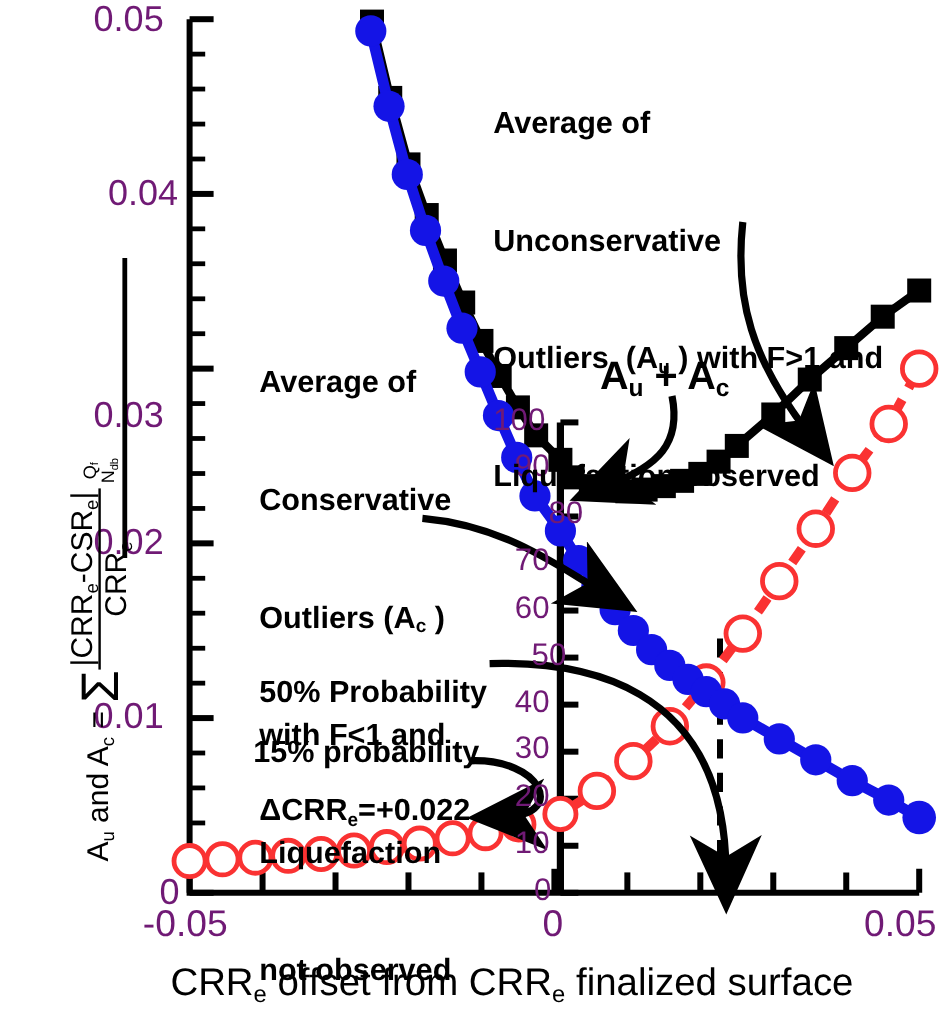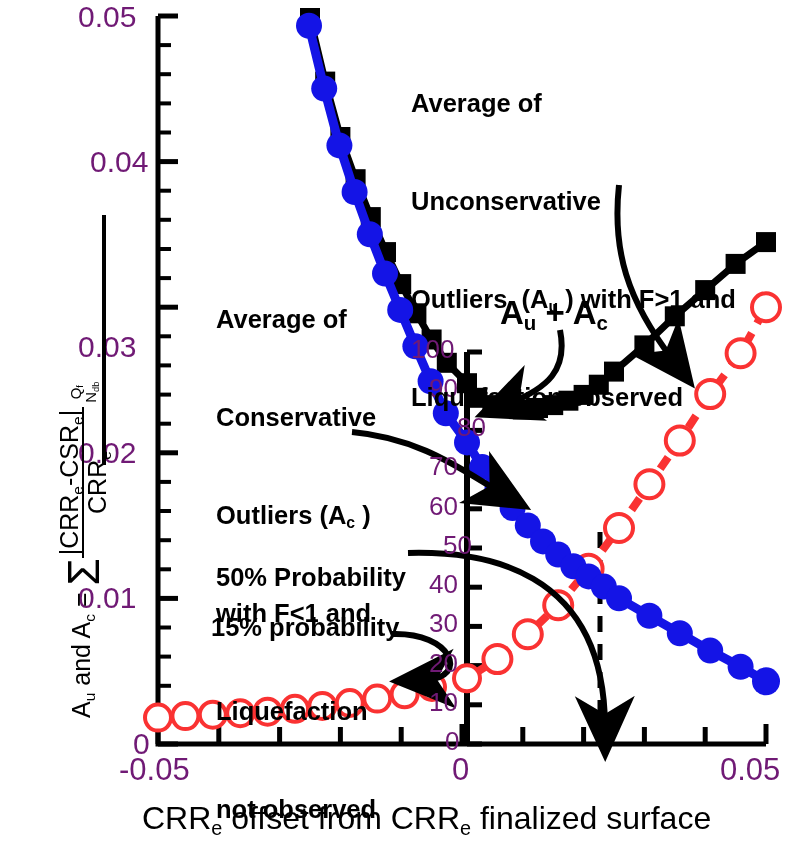--- a/index.html
+++ b/index.html
@@ -275,20 +275,21 @@
     <div><span>Outliers (A</span><sub>c</sub><span> )</span></div>
     <div>with F&lt;1 and</div>
     <div>Liquefaction</div>
     <div>not observed</div>
   </div>
 
   <div class="anno" style="left:500px;top:292px;font-size:33px;"><span>A</span><sub>u</sub><span> + A</span><sub>c</sub></div>
 
   <div class="anno" style="left:216px;top:496px;font-size:25.5px;">
     <div>50% Probability</div>
+    <div><span>ΔCRR</span><sub>e</sub><span>=+0.022</span></div>
   </div>
 
   <div class="anno" style="left:211px;top:611px;font-size:25.5px;">15% probability</div>
 
   <div id="y-axis-title" style="left:56px;top:718px;transform:rotate(-90deg);font-size:25px;">
     <span><span>A</span><sub>u</sub><span> and A</span><sub>c</sub><span> = </span></span><span class="sigma">Σ</span><span class="frac">
       <span class="num"><span>|CRR</span><sub>e</sub><span>-CSR</span><sub>e</sub><span>|</span></span>
       <span class="den"><span>CRR</span><sub>e</sub></span>
     </span><span class="supden" style="margin-left:4px;">
       <span style="display:block;"><span>Q</span><sub>f</sub></span>

